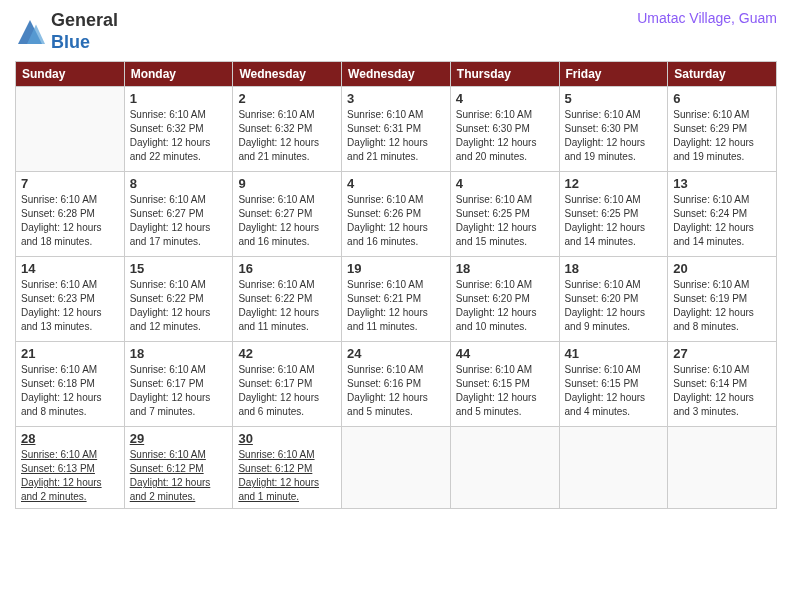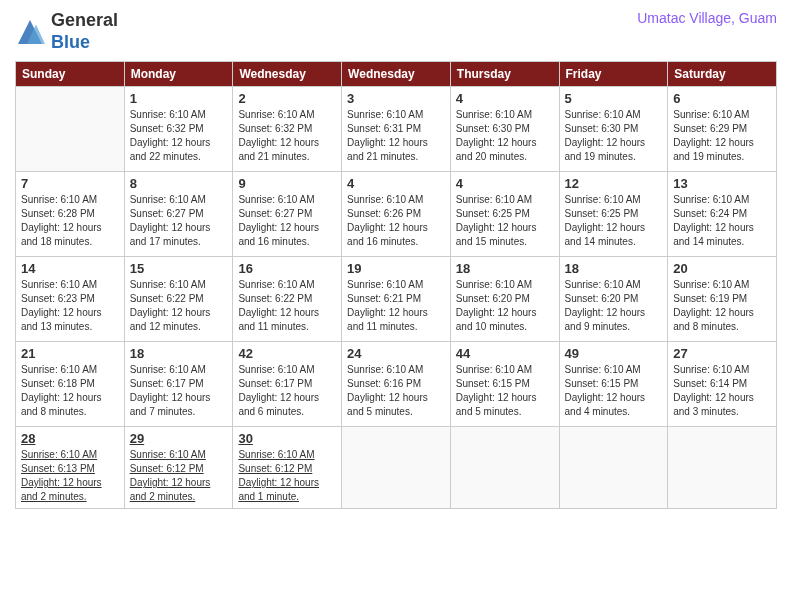--- a/index.html
+++ b/index.html
@@ -301,21 +301,21 @@
 and 5 minutes.</div>
           </td>
           <td>
             <span class="day-number">44</span>
             <div class="day-info" style="white-space: pre-line;">Sunrise: 6:10 AM
 Sunset: 6:15 PM
 Daylight: 12 hours
 and 5 minutes.</div>
           </td>
           <td>
-            <span class="day-number">49</span>
+            <span class="day-number">41</span>
             <div class="day-info" style="white-space: pre-line;">Sunrise: 6:10 AM
 Sunset: 6:15 PM
 Daylight: 12 hours
 and 4 minutes.</div>
           </td>
           <td>
             <span class="day-number">27</span>
             <div class="day-info" style="white-space: pre-line;">Sunrise: 6:10 AM
 Sunset: 6:14 PM
 Daylight: 12 hours

